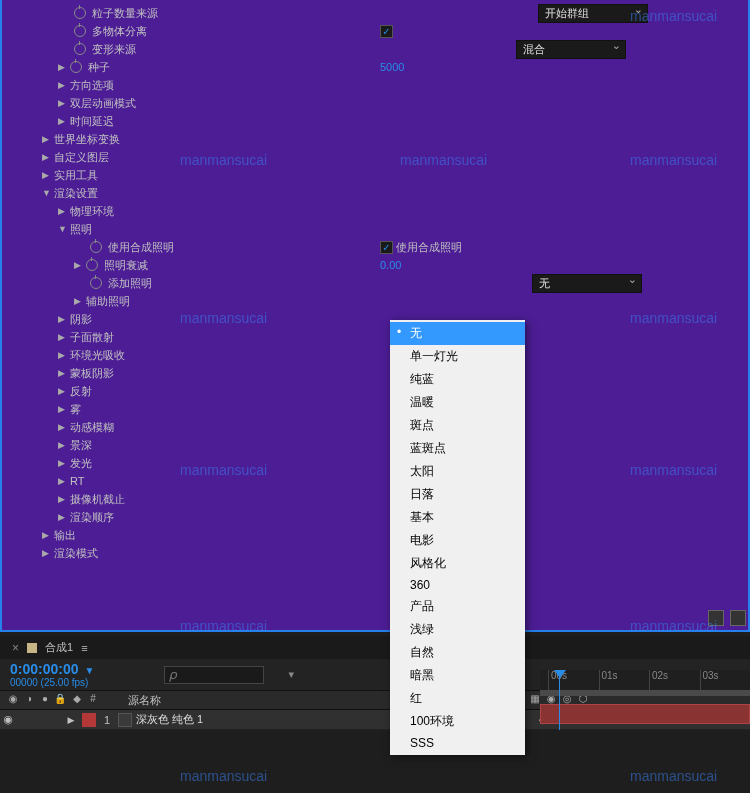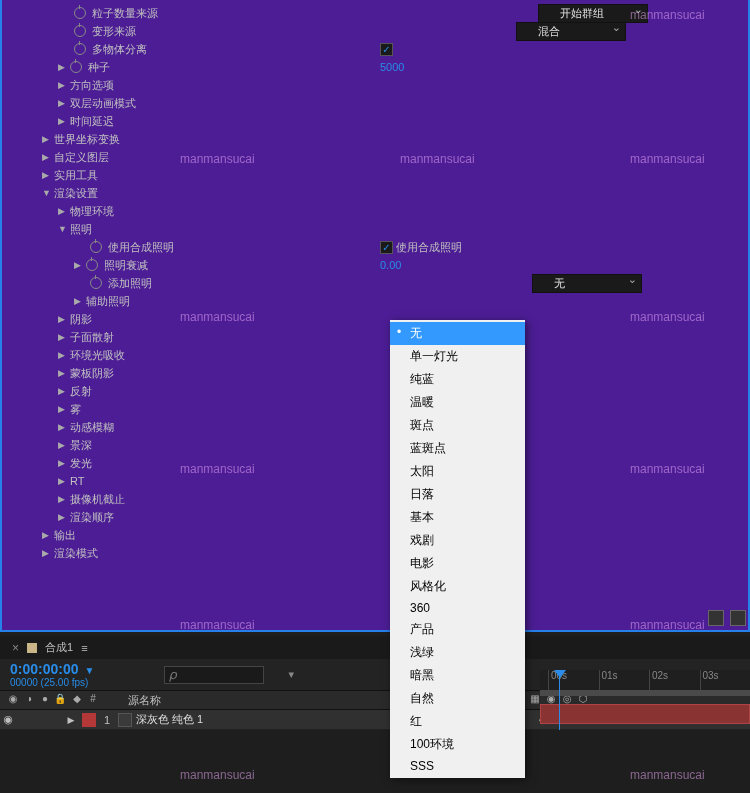--- a/index.html
+++ b/index.html
@@ -17,22 +17,22 @@
       position: absolute;
       pointer-events: none;
       z-index: 1000;
       width: 100%;
       height: 100%;
       top: 0;
       left: 0;
     }
     .wm {
       position: absolute;
-      color: #f0abfc;
-      font-size: 12px;
+      color: #3b82f6;
+      font-size: 14px;
       opacity: 0.5;
     }
     .effects-panel {
       background: #4c1d95;
       border: 2px solid #2680eb;
       border-top: none;
       height: 632px;
       overflow: hidden;
       padding: 4px 0;
     }
@@ -78,21 +78,21 @@
     }
     .prop-value {
       position: absolute;
       left: 380px;
     }
     .link-val { color: #288ce8; cursor: pointer; }
     .dropdown-val {
       background: #1a1a1a;
       border: 1px solid #111;
       color: #e0e0e0;
-      padding: 1px 18px 1px 21px;
+      padding: 1px 18px 1px 6px;
       min-width: 110px;
       position: relative;
       display: inline-block;
     }
     .dropdown-val::after {
       content: '⌄';
       position: absolute;
       right: 4px;
       top: -2px;
       color: #aaa;
@@ -314,27 +314,27 @@
 </div>
 
 <div class="effects-panel">
   <div class="prop-row indent-3">
     <span class="stopwatch"></span>
     <span class="prop-label">粒子数量来源</span>
     <span class="prop-value dropdown-val">开始群组</span>
   </div>
   <div class="prop-row indent-3">
     <span class="stopwatch"></span>
+    <span class="prop-label">多物体分离</span>
+    <span class="prop-value"><span class="checkbox">✓</span></span>
+  </div>
+  <div class="prop-row indent-3">
+    <span class="stopwatch"></span>
     <span class="prop-label">变形来源</span>
     <span class="prop-value dropdown-val">混合</span>
-  </div>
-  <div class="prop-row indent-3">
-    <span class="stopwatch"></span>
-    <span class="prop-label">多物体分离</span>
-    <span class="prop-value"><span class="checkbox">✓</span></span>
   </div>
   <div class="prop-row indent-2">
     <span class="arrow">▶</span>
     <span class="stopwatch"></span>
     <span class="prop-label">种子</span>
     <span class="prop-value link-val">5000</span>
   </div>
   <div class="prop-row indent-2">
       <span class="arrow">▶</span>
       <span class="prop-label">方向选项</span>
@@ -457,28 +457,27 @@
 <div class="popup-menu">
   <div class="popup-item selected">无</div>
   <div class="popup-item">单一灯光</div>
   <div class="popup-item">纯蓝</div>
   <div class="popup-item">温暖</div>
   <div class="popup-item">斑点</div>
   <div class="popup-item">蓝斑点</div>
   <div class="popup-item">太阳</div>
   <div class="popup-item">日落</div>
   <div class="popup-item">基本</div>
-  <div class="popup-item">戏剧</div>
   <div class="popup-item">电影</div>
   <div class="popup-item">风格化</div>
   <div class="popup-item">360</div>
   <div class="popup-item">产品</div>
   <div class="popup-item">浅绿</div>
+  <div class="popup-item">自然</div>
   <div class="popup-item">暗黑</div>
-  <div class="popup-item">自然</div>
   <div class="popup-item">红</div>
   <div class="popup-item">100环境</div>
   <div class="popup-item">SSS</div>
 </div>
 
 <div class="timeline-panel">
   <div class="tab-bar">
     <span class="tab-close">×</span>
     <span class="comp-swatch"></span>
     <span>合成1</span>

